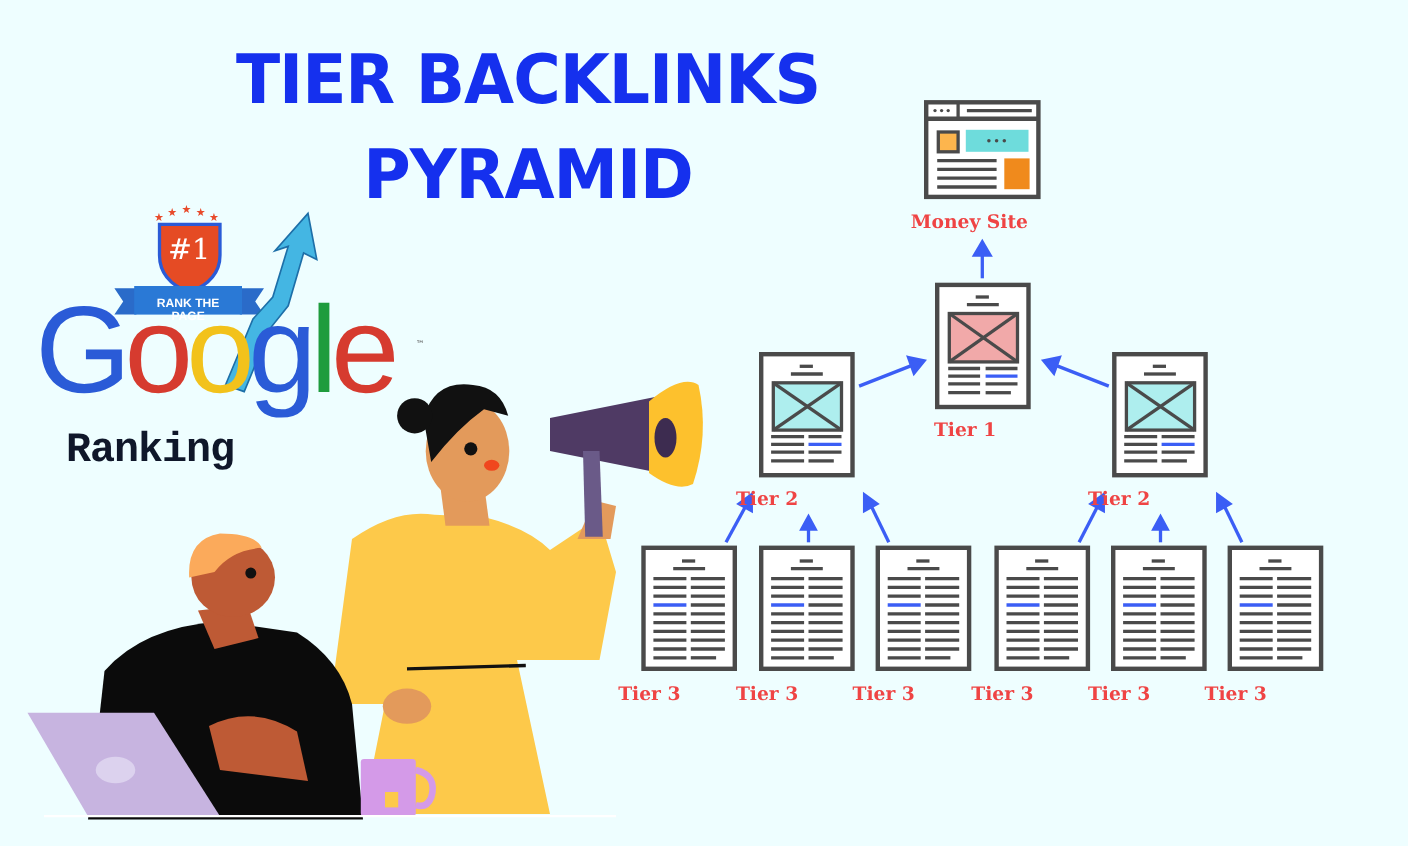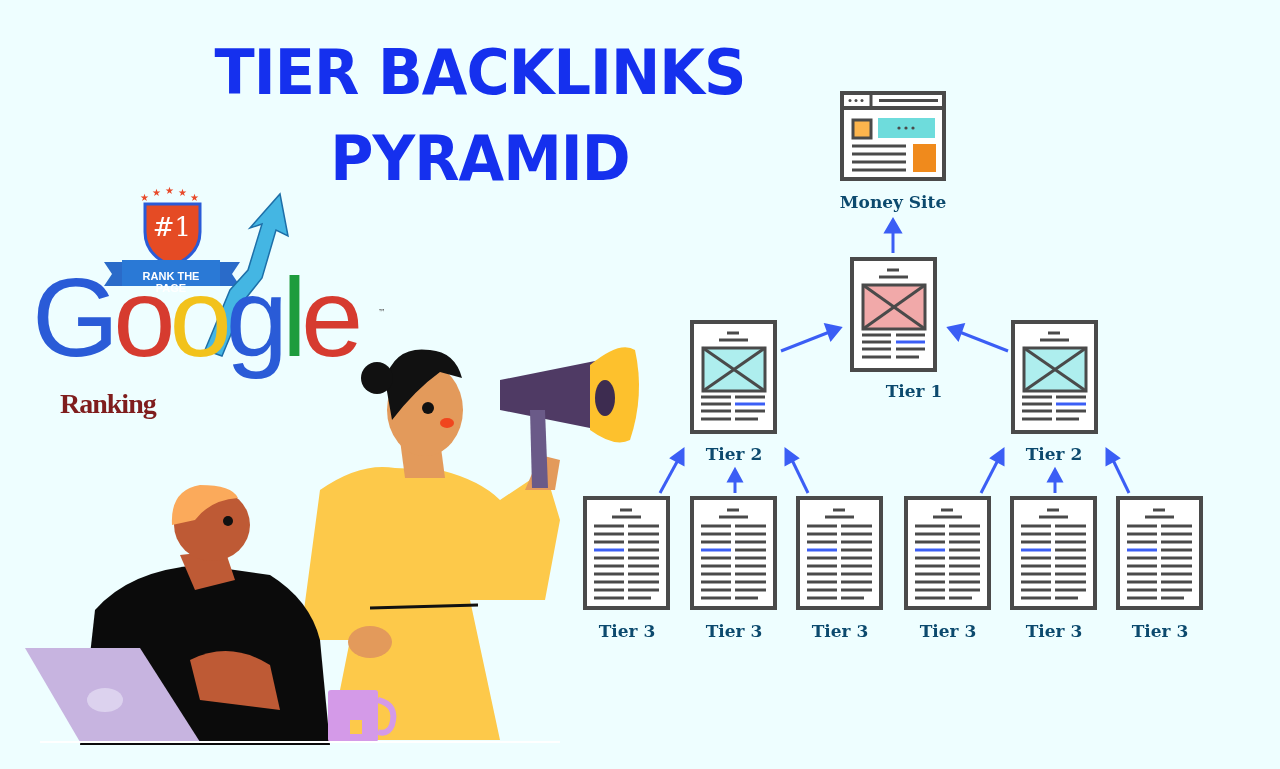--- a/index.html
+++ b/index.html
@@ -4,24 +4,24 @@
 <style>
   html, body { margin: 0; padding: 0; }
   body { width: 1280px; height: 769px; background: #eefeff; overflow: hidden; position: relative;
          font-family: "DejaVu Sans", sans-serif; }
   .title { position: absolute; left: 0; width: 960px; text-align: center; color: #1530ee;
            font-family: "DejaVu Sans", sans-serif; font-weight: 900; font-size: 62px; letter-spacing: -1px;
            line-height: 1; transform: scaleX(0.95); }
   .title.l1 { top: 42px; left: 0; }
   .title.l2 { top: 128px; left: 0; }
   .node-label { position: absolute; font-family: "DejaVu Serif", serif; font-weight: bold; font-size: 17px;
-                color: #0c4a6e; text-align: center; width: 130px; }
+                color: #ef4444; width: 130px; }
   svg { position: absolute; left: 0; top: 0; }
-  .ranking { position: absolute; left: 60px; top: 388px; font-family: Liberation Serif, serif;
-             font-weight: bold; font-size: 28px; color: #7f1d1d; letter-spacing: -1px; }
+  .ranking { position: absolute; left: 60px; top: 388px; font-family: Liberation Mono, monospace;
+             font-weight: bold; font-size: 38px; color: #0f172a; letter-spacing: -1px; }
   .google { position: absolute; left: 32px; top: 262px; font-family: Liberation Sans, sans-serif; font-size: 112px;
             line-height: 1; letter-spacing: -6px; }
   .google span { display: inline-block; }
   .tm { position: absolute; left: 378px; top: 308px; font-size: 8px; color: #555; }
   .ribbon-text { position: absolute; left: 128px; top: 270px; width: 86px; text-align: center;
                  font-size: 11px; font-weight: bold; color: #fff; font-family: "Liberation Sans", sans-serif; }
   .shield-text { position: absolute; left: 150px; top: 212px; width: 44px; text-align: center; color: #fff;
                  font-family: "DejaVu Serif", serif; font-size: 26px; }
 </style>
 </head>

